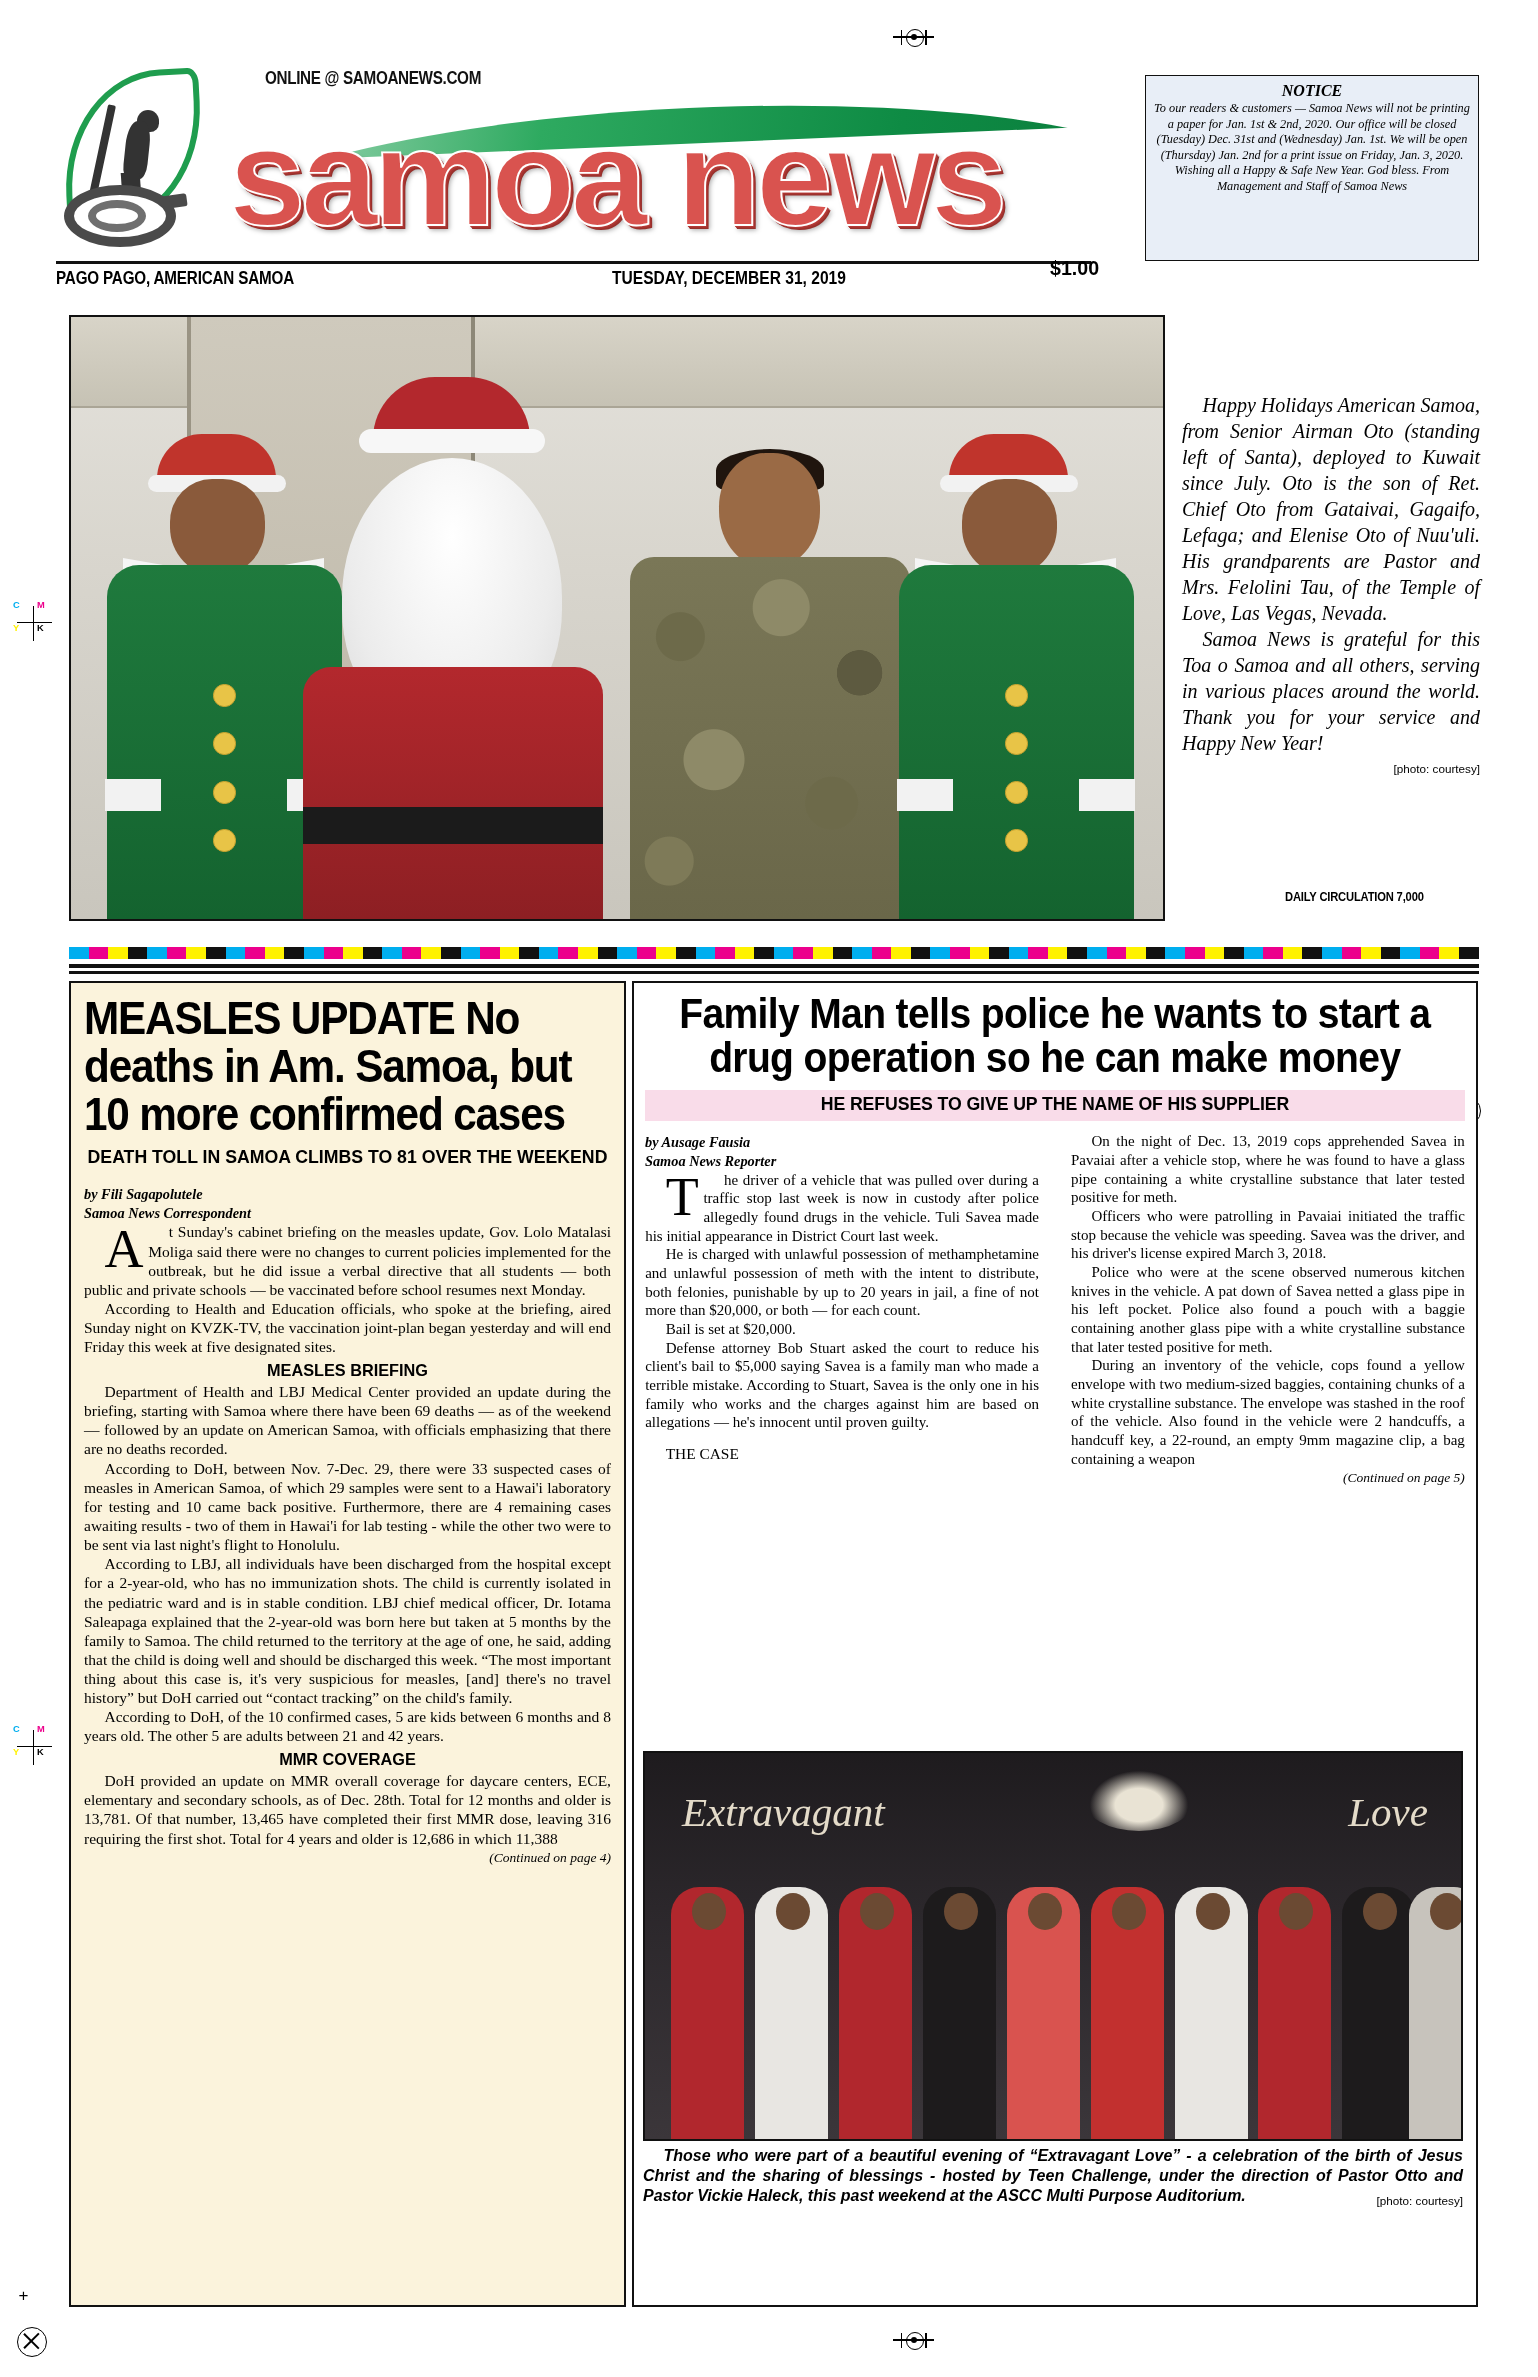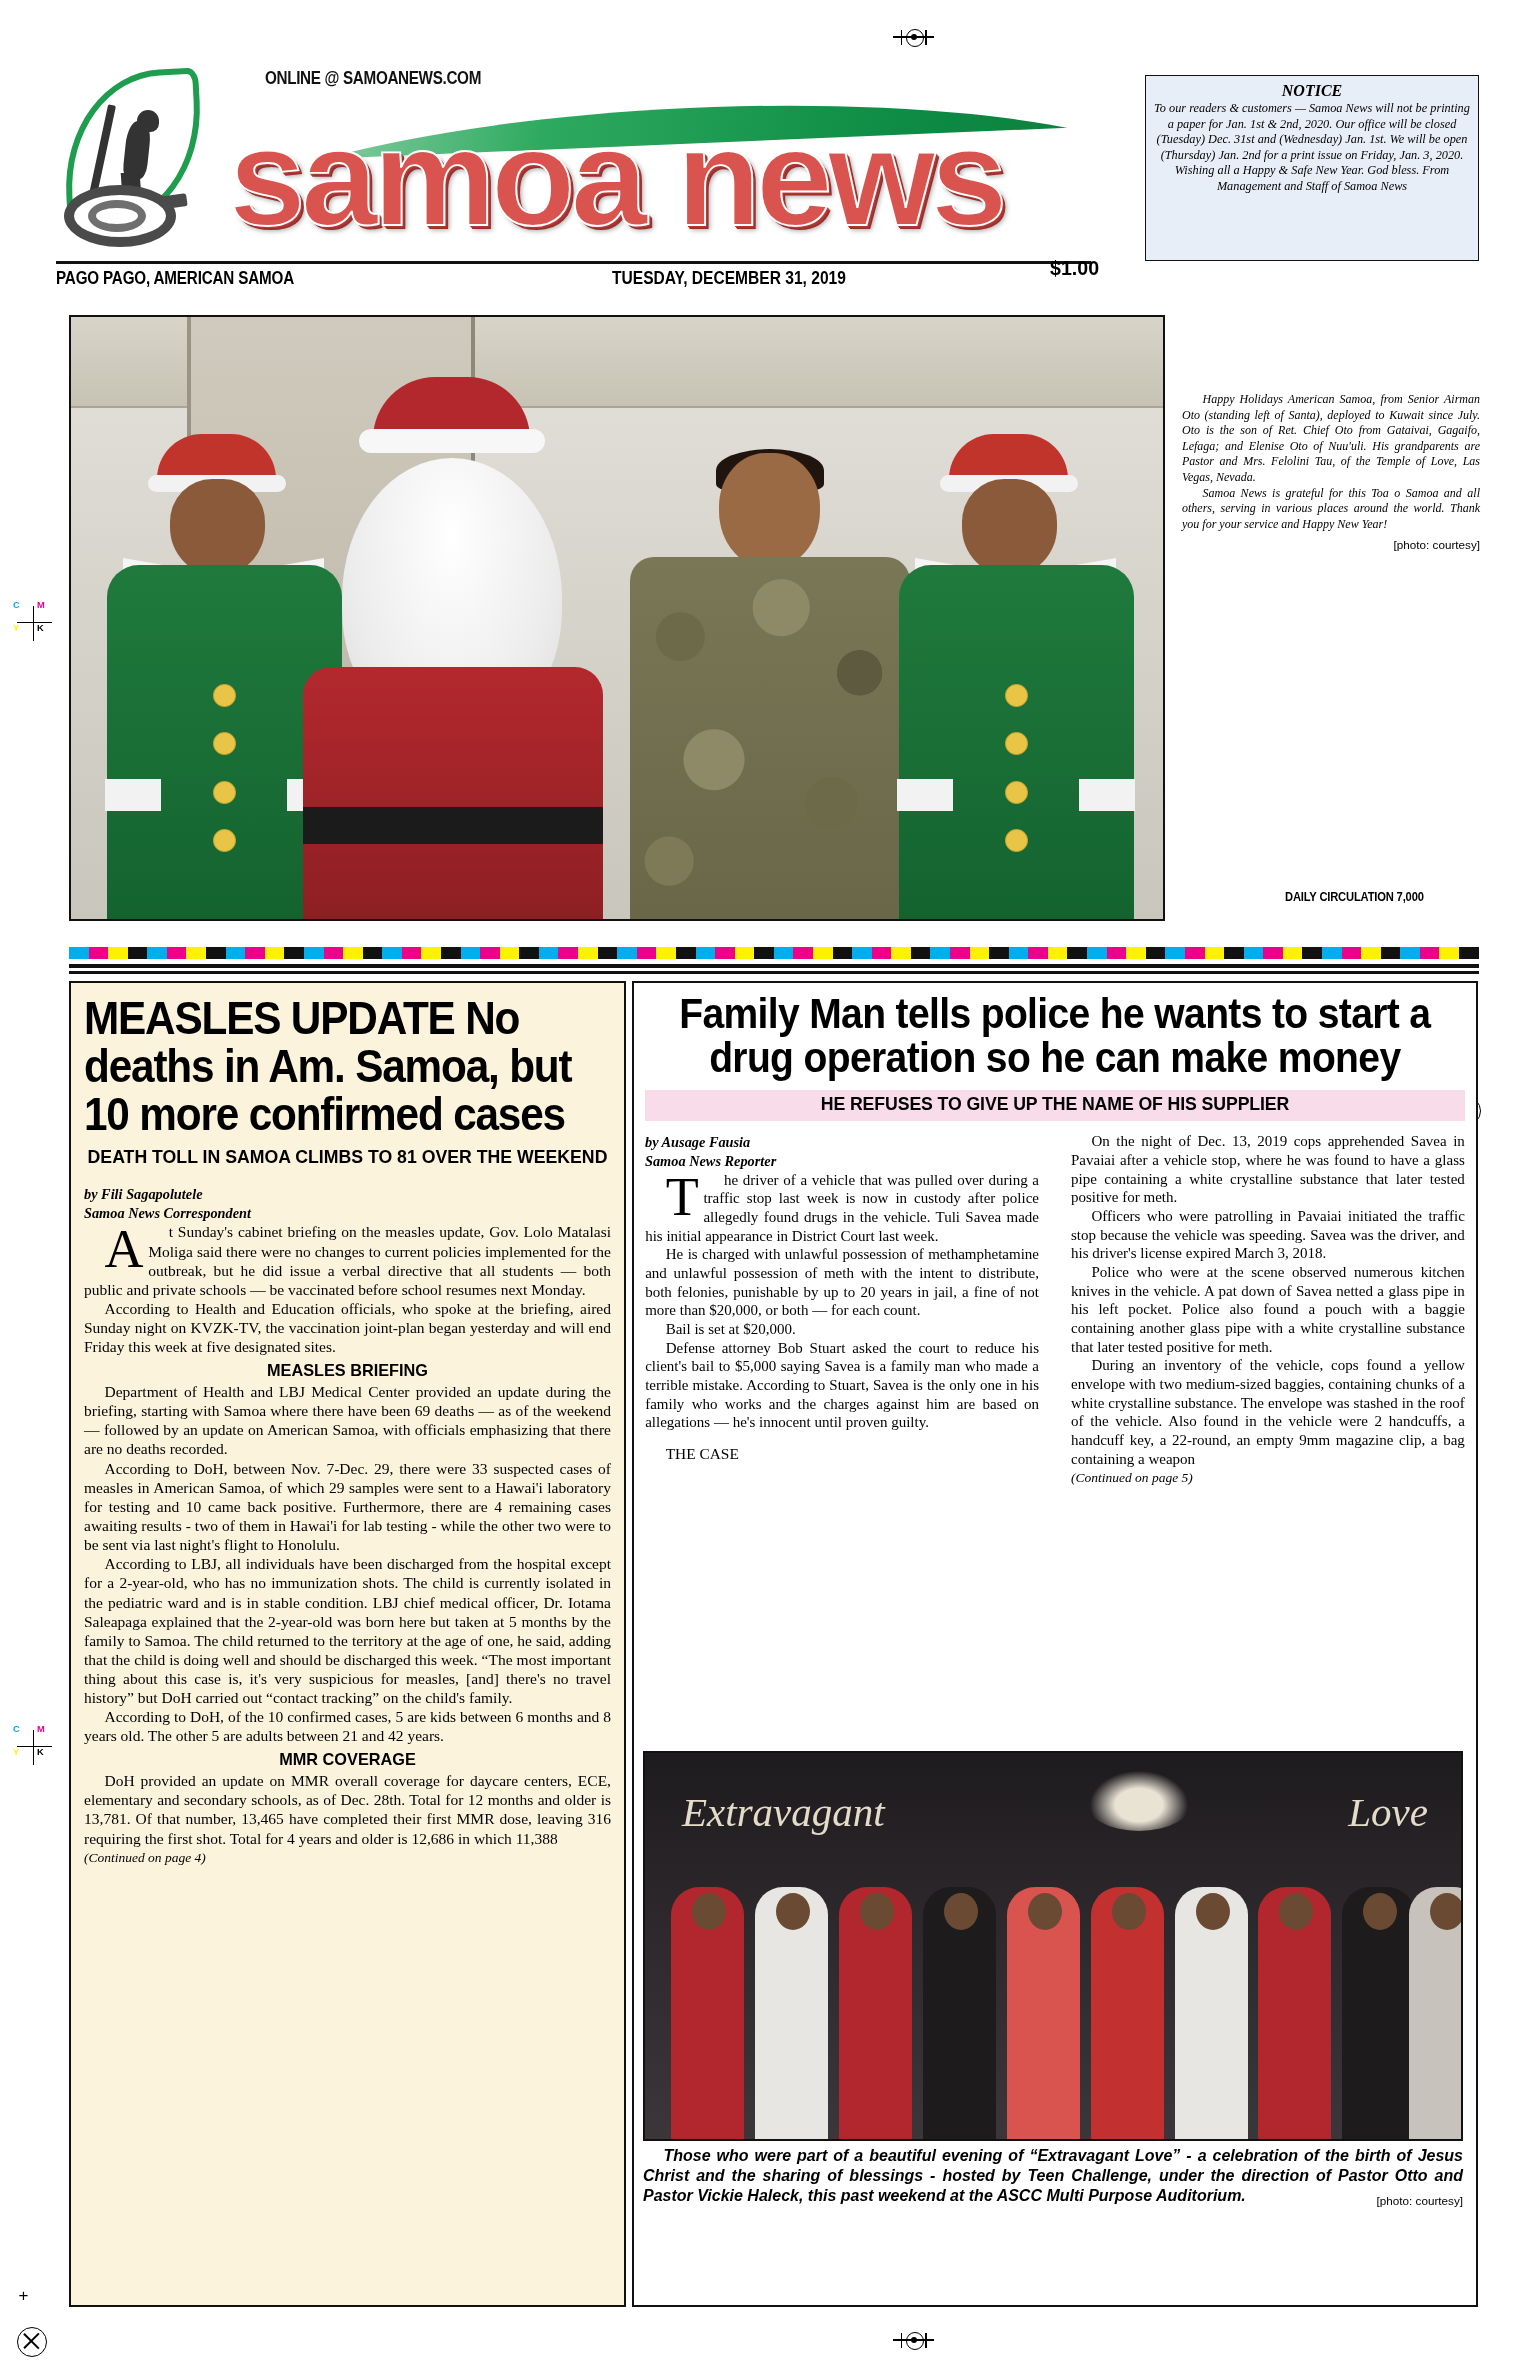--- a/index.html
+++ b/index.html
@@ -317,21 +317,21 @@
     position: absolute; left: 18.6px; top: 438px; width: 300px; height: 37px; background: #1b1b1b;
   }
 
   
   .top-caption {
     position: absolute; left: 1182px; top: 392px; width: 298px;
   }
   .top-caption p {
     margin: 0 0 0 0;
     font-family: "Liberation Serif", serif;
-    font-style: italic; font-size: 12px; line-height: 1.30;
+    font-style: italic; font-size: 20px; line-height: 1.30;
     text-align: justify; text-indent: 20.5px;
   }
   .photo-credit {
     font-family: "Liberation Sans", sans-serif;
     font-size: 11.7px; text-align: right; margin-top: 5.6px;
   }
   .circulation {
     position: absolute; left: 1285px; top: 889px;
     font-family: "Liberation Sans", sans-serif;
     font-weight: bold; font-size: 13px; letter-spacing: -0.2px;
@@ -380,21 +380,21 @@
     font-size: 15.5px; line-height: 1.235; text-align: justify;
     margin: 0; text-indent: 20.5px;
   }
   .dropcap-para { position: relative; }
   .dropcap-para:first-letter {
     float: left; font-size: 54px; line-height: 0.80; padding: 5.6px 4.7px 0 0;
     font-family: "Liberation Serif", serif; font-weight: normal;
   }
   .contd {
     font-family: "Liberation Serif", serif;
-    font-style: italic; font-size: 13.5px; margin-top: 1.9px;
+    font-style: italic; font-size: 13.5px; text-align: right; margin-top: 1.9px;
   }
 
   
   .right-box {
     position: absolute; left: 632px; top: 981px; width: 846px; height: 1326px;
     border: 2.8px solid #111; box-sizing: border-box; background: #fff;
     padding: 5.6px 11.2px 3.7px 11.2px; overflow: hidden;
   }
   .main-hed {
     font-family: "Liberation Sans", sans-serif;

